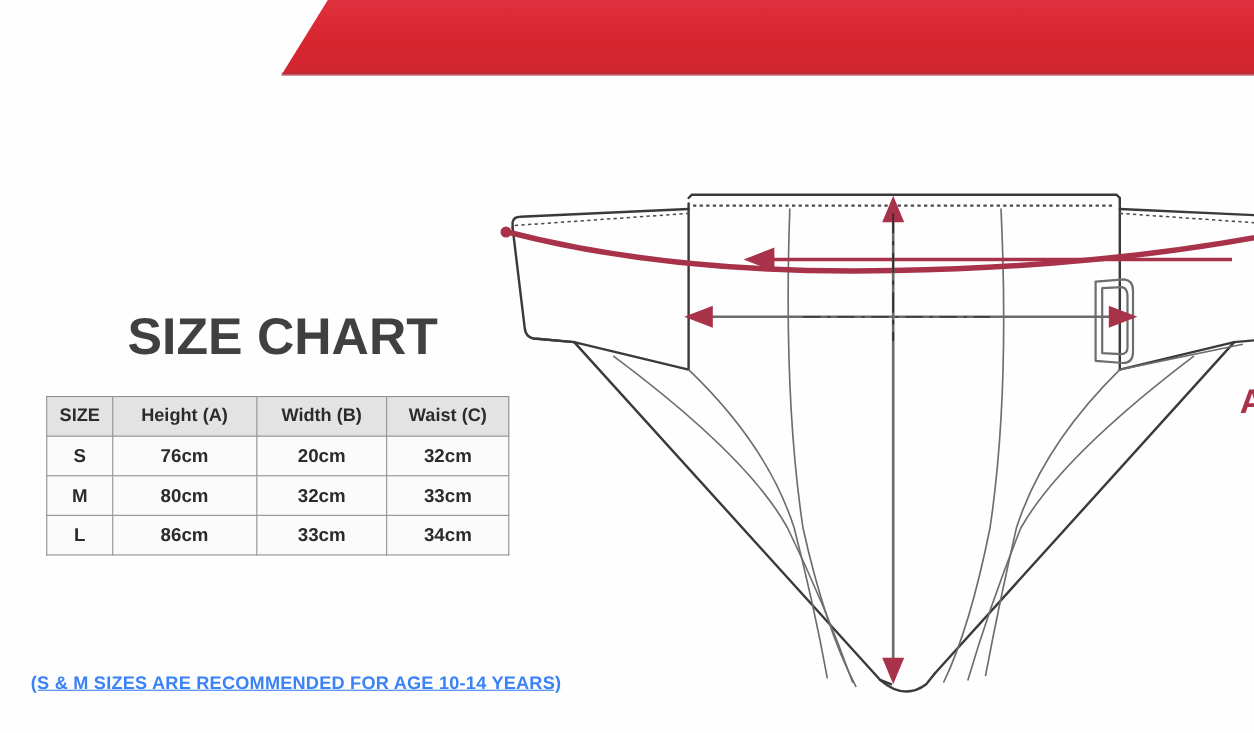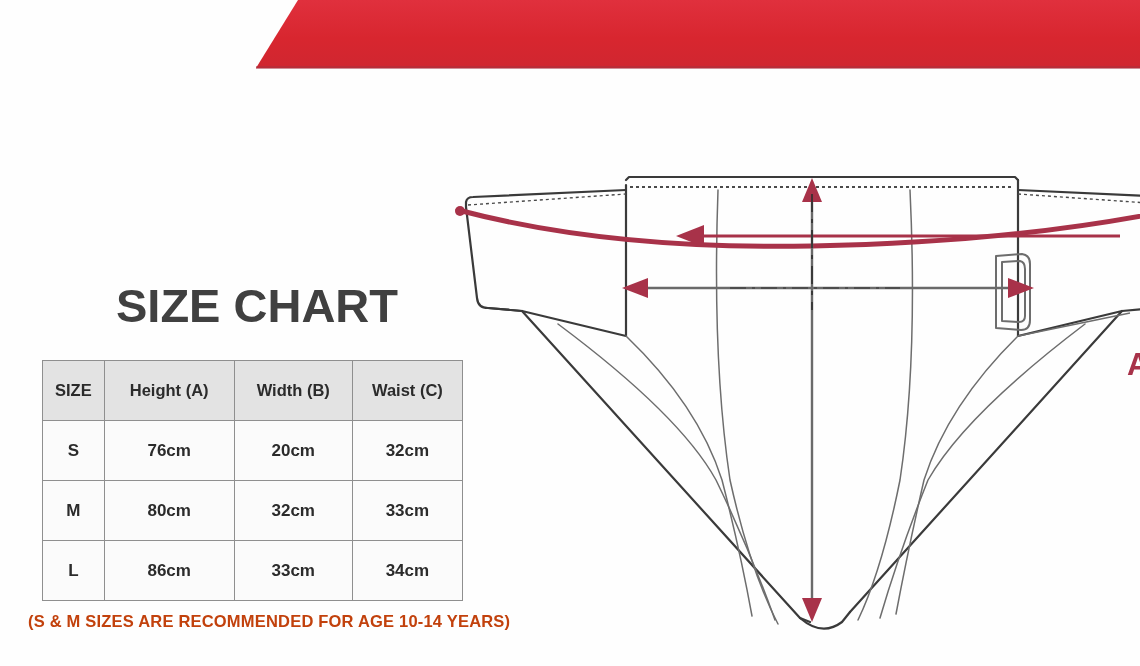--- a/index.html
+++ b/index.html
@@ -77,21 +77,21 @@
     background: #fcfcfc;
   }
   #size-table th, #size-table td {
     border: 1px solid #8f8f8f;
     height: 35px;
     text-align: center;
     vertical-align: middle;
     font-size: 17px;
     font-weight: bold;
     color: #2b2b2b;
-    padding: 12px;
+    padding: 0;
   }
   #size-table th {
     background: #e3e3e3;
     font-size: 16.5px;
   }
   #size-table td {
     background: #fbfbfb;
   }
   #size-table col.c-size  { width: 60px; }
   #size-table col.c-waist { width: 131px; }
@@ -99,22 +99,23 @@
   #size-table col.c-height{ width: 111px; }
 
   
   #footnote {
     position: absolute;
     left: 28px;
     top: 612px;
     font-size: 16.5px;
     font-weight: bold;
     letter-spacing: .2px;
-    color: #c2410c;
-    font-family: "Liberation Sans", sans-serif;
+    color: #3b82f6;
+    font-family: "Liberation Sans", sans-serif;
+    text-decoration: underline;
   }
 
   
   #diagram {
     position: absolute;
     left: 430px;
     top: 150px;
     width: 710px;
     height: 500px;
   }

